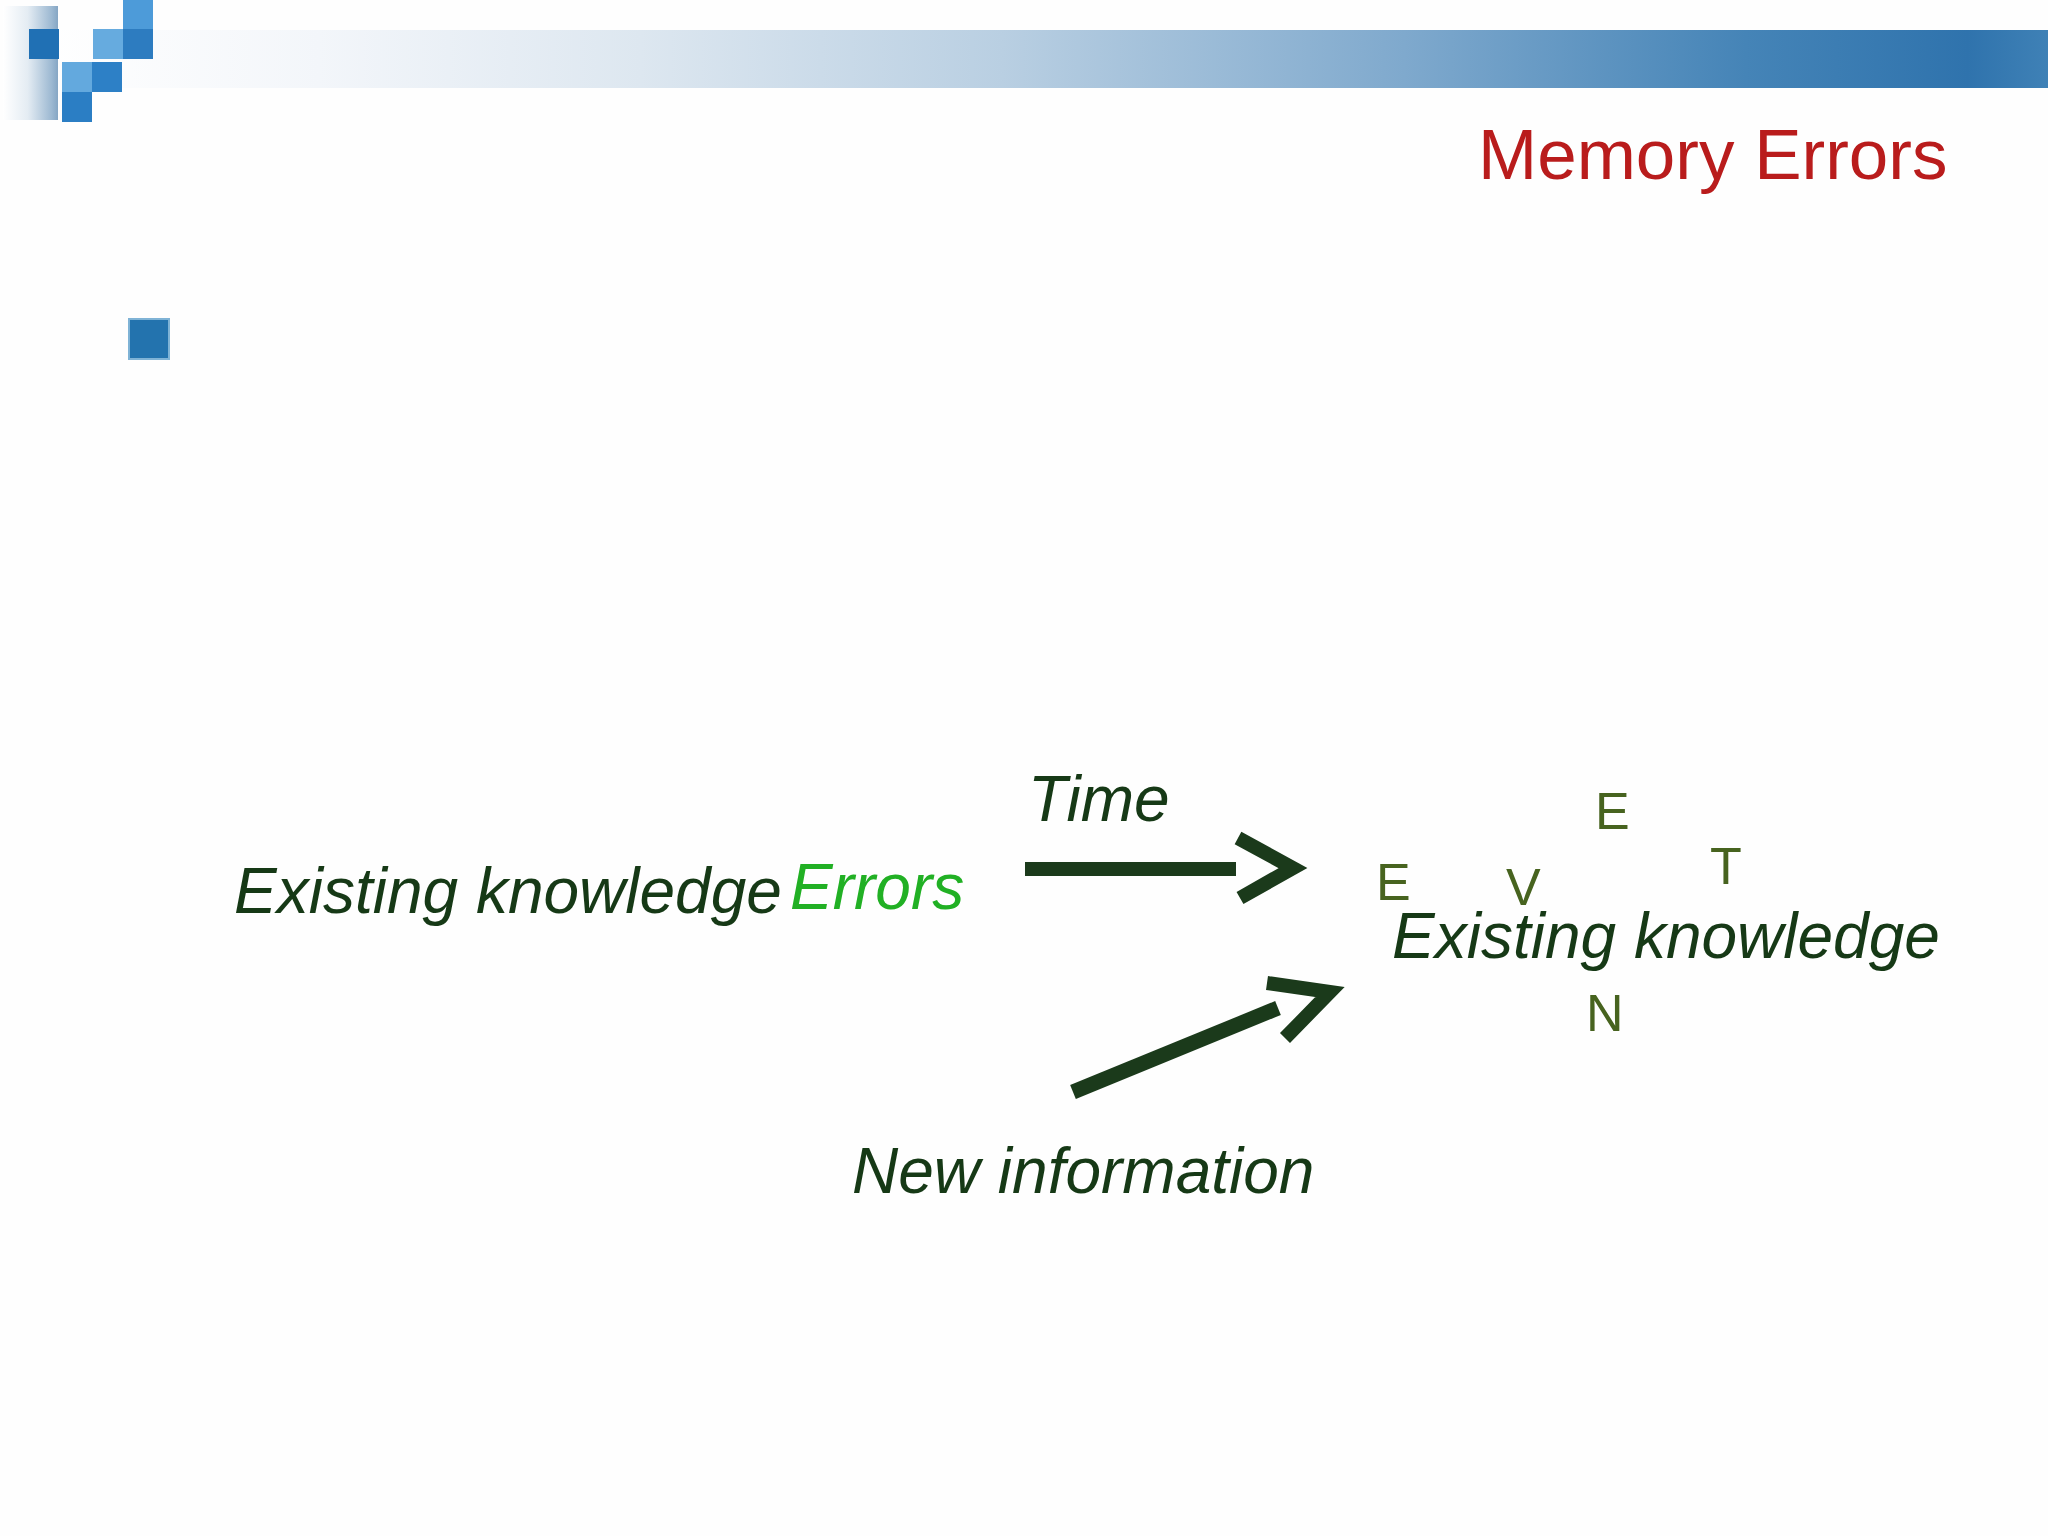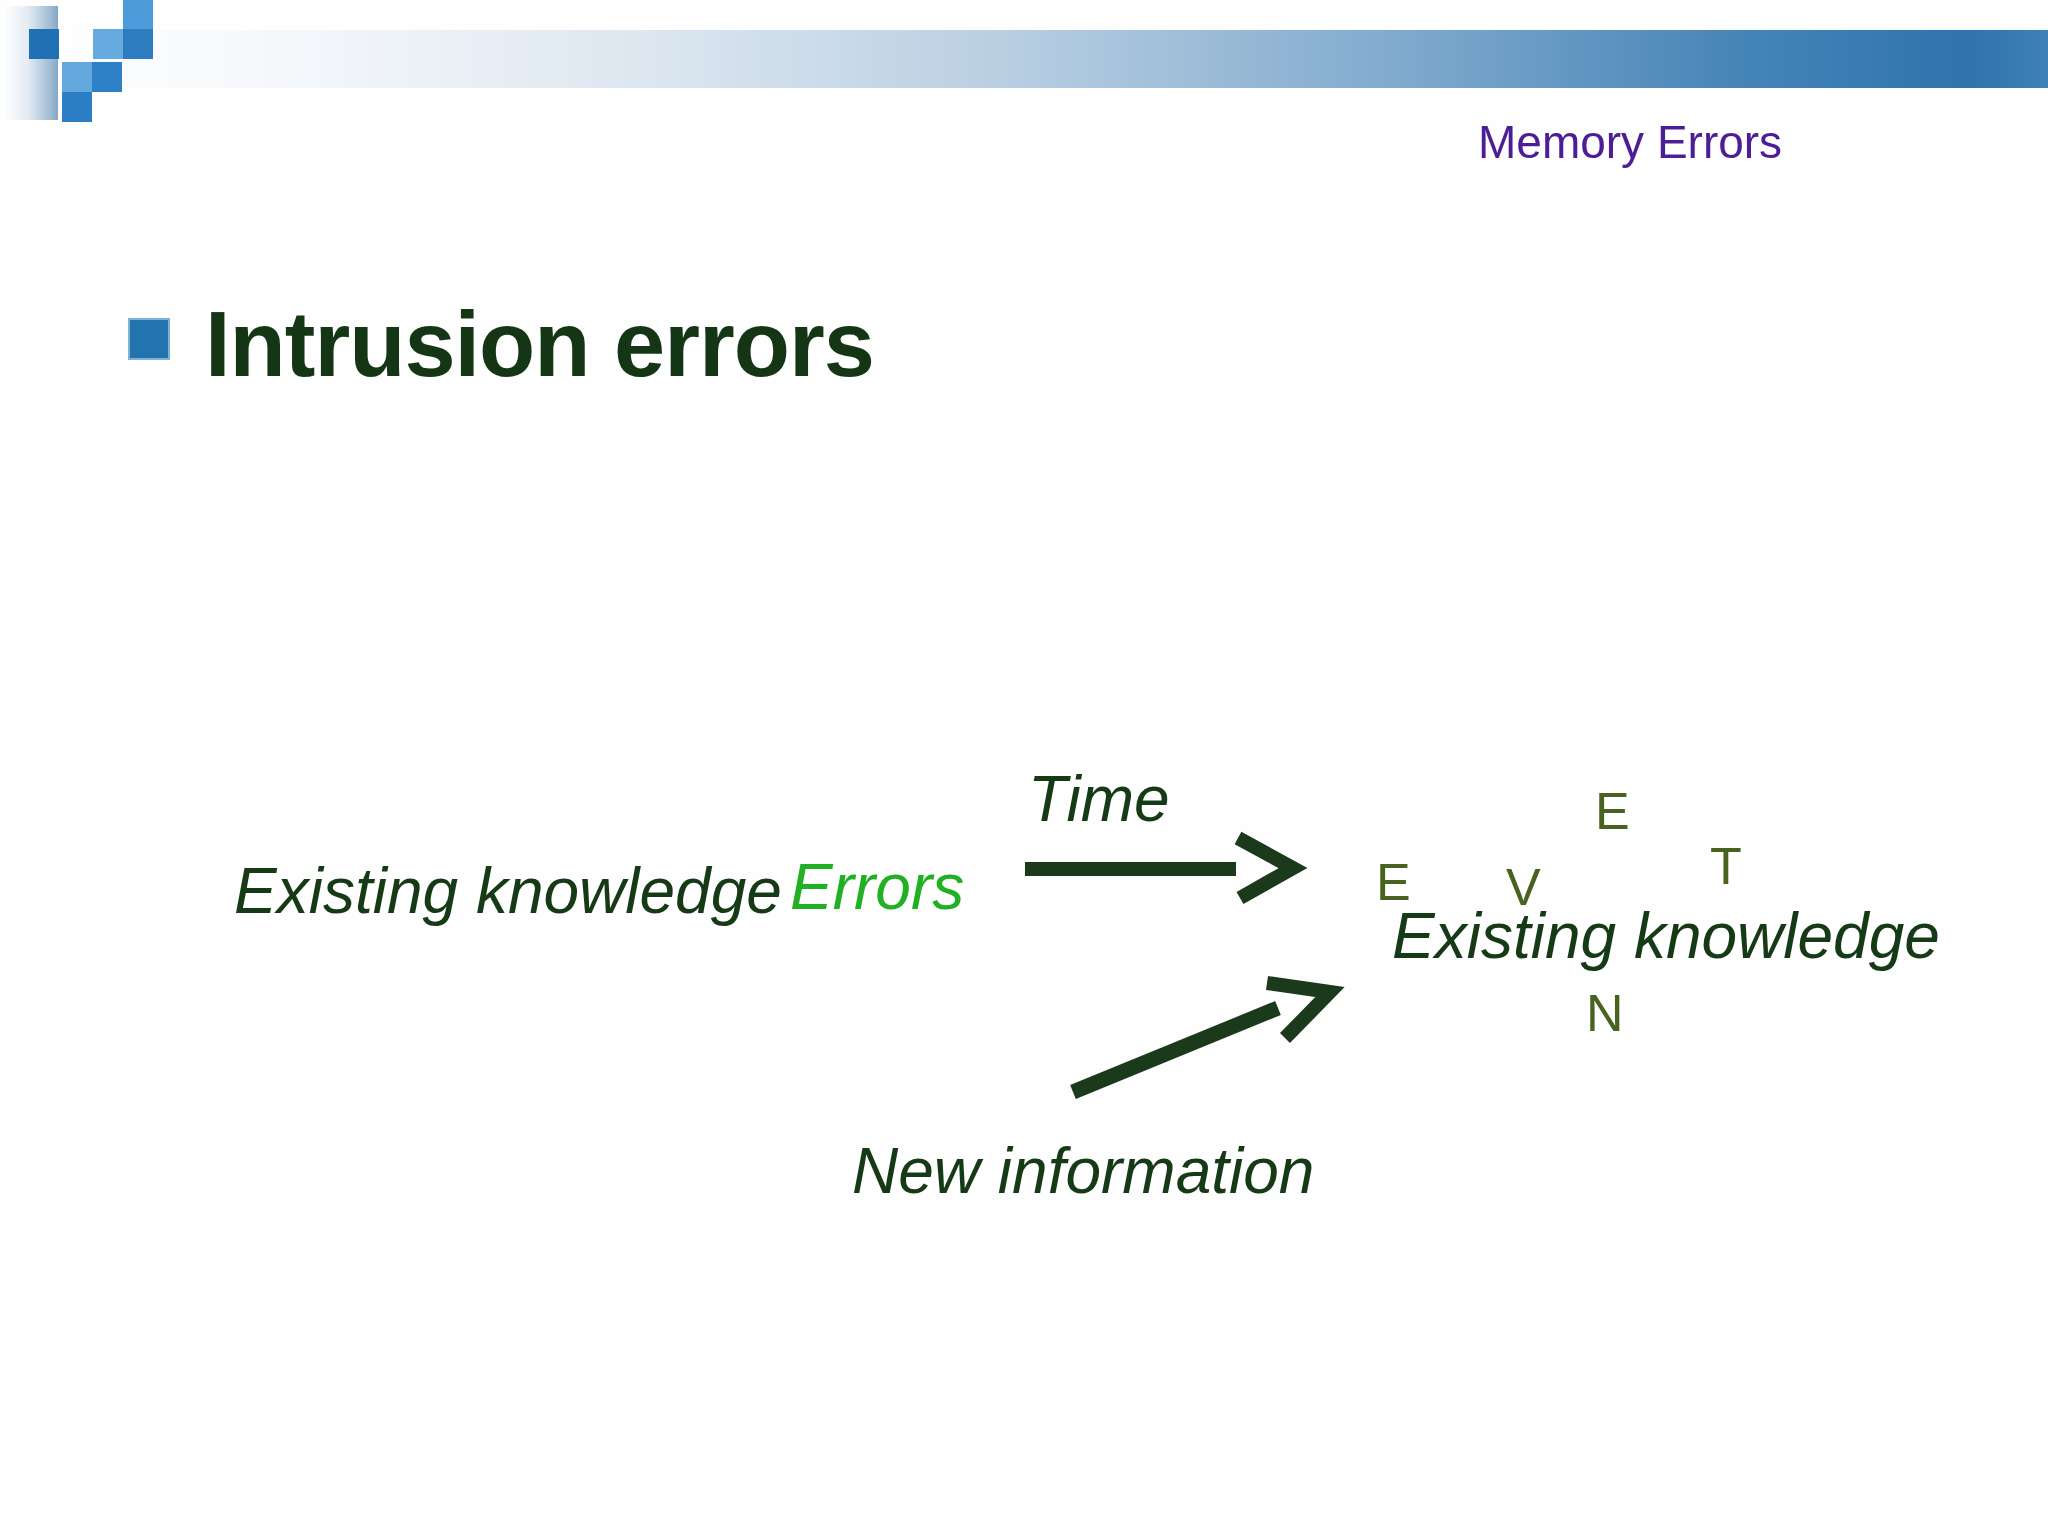--- a/index.html
+++ b/index.html
@@ -28,21 +28,21 @@
   .sq2{left:29px; top:29px;background:#2070b4;}
   .sq3{left:93px; top:29px;background:#66abdf;}
   .sq4{left:123px;top:29px;background:#2d7cc0;}
   .sq5{left:62px; top:62px;background:#63a9de;}
   .sq6{left:92px; top:62px;background:#2d80c6;}
   .sq7{left:62px; top:92px;background:#2b7ec4;}
 
   
   .slide-title{
     position:absolute;left:1478px;top:118px;
-    font-size:46px;line-height:1.05;color:#4c1d95;
+    font-size:71px;line-height:1.05;color:#b91c1c;
     white-space:nowrap;
   }
   .bullet-sq{
     position:absolute;left:128px;top:318px;width:42px;height:42px;
     background:#2373ae;border:2px solid #7fb3d6;box-sizing:border-box;
   }
   .heading-text{
     position:absolute;left:205px;top:296px;
     font-size:92px;font-weight:bold;line-height:1.05;color:#143614;
     white-space:nowrap;letter-spacing:-1px;
@@ -82,21 +82,20 @@
   <div class="sq sq2"></div>
   <div class="sq sq3"></div>
   <div class="sq sq4"></div>
   <div class="sq sq5"></div>
   <div class="sq sq6"></div>
   <div class="sq sq7"></div>
 
   <div class="slide-title">Memory Errors</div>
 
   <div class="bullet-sq"></div>
-  <div class="heading-text">Intrusion errors</div>
 
   <div class="lbl lbl-existing-left">Existing knowledge</div>
   <div class="lbl lbl-event">Errors</div>
   <div class="lbl lbl-time">Time</div>
   <div class="lbl lbl-new-info">New information</div>
   <div class="lbl lbl-existing-right">Existing knowledge</div>
 
   <div class="letter letter-e1">E</div>
   <div class="letter letter-t">T</div>
   <div class="letter letter-e2">E</div>

